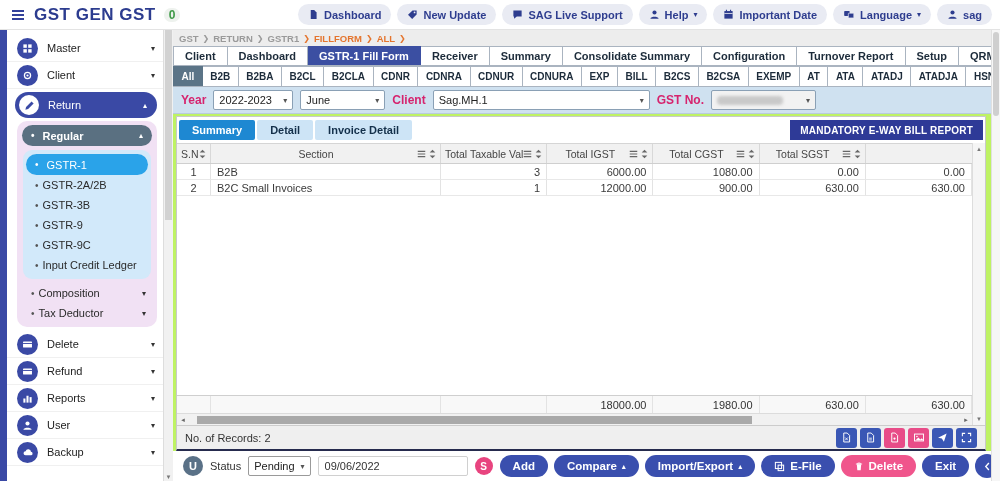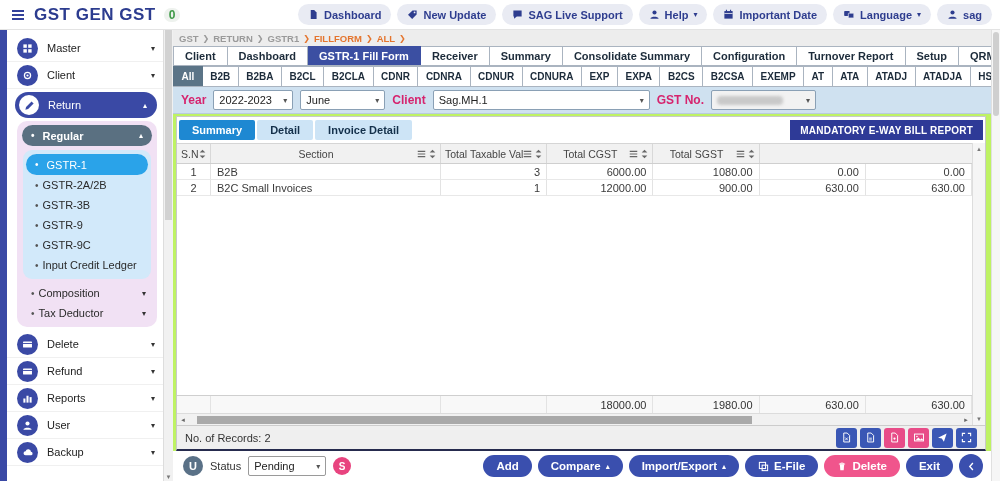--- a/index.html
+++ b/index.html
@@ -358,21 +358,21 @@
         <span class="tab t-active">All</span>
         <span class="tab">B2B</span>
         <span class="tab">B2BA</span>
         <span class="tab">B2CL</span>
         <span class="tab">B2CLA</span>
         <span class="tab">CDNR</span>
         <span class="tab">CDNRA</span>
         <span class="tab">CDNUR</span>
         <span class="tab">CDNURA</span>
         <span class="tab">EXP</span>
-        <span class="tab">EXPA</span>
+        <span class="tab">BILL</span>
         <span class="tab">B2CS</span>
         <span class="tab">B2CSA</span>
         <span class="tab">EXEMP</span>
         <span class="tab">AT</span>
         <span class="tab">ATA</span>
         <span class="tab">ATADJ</span>
         <span class="tab">ATADJA</span>
         <span class="tab">HSN</span>
 
       </div>
@@ -426,20 +426,32 @@
                       <path d="M1 1.5h10M1 5h10M1 8.5h10" stroke="currentColor" stroke-width="1.4"></path>
                     </svg>
                     <svg width="7" height="10" viewBox="0 0 10 14">
                       <path d="M1 5l4-4 4 4z" fill="currentColor"></path>
                       <path d="M1 9l4 4 4-4z" fill="currentColor"></path>
                     </svg>
                   </span>
                 </div>
               <div class="hcell">
                   <span class="hl">Total Taxable Val</span>
+                  <span class="hicons">
+                    <svg width="9" height="8" viewBox="0 0 12 10">
+                      <path d="M1 1.5h10M1 5h10M1 8.5h10" stroke="currentColor" stroke-width="1.4"></path>
+                    </svg>
+                    <svg width="7" height="10" viewBox="0 0 10 14">
+                      <path d="M1 5l4-4 4 4z" fill="currentColor"></path>
+                      <path d="M1 9l4 4 4-4z" fill="currentColor"></path>
+                    </svg>
+                  </span>
+                </div>
+              <div class="hcell">
+                  <span class="hl">Total IGST</span>
                   <span class="hicons">
                     <svg width="9" height="8" viewBox="0 0 12 10">
                       <path d="M1 1.5h10M1 5h10M1 8.5h10" stroke="currentColor" stroke-width="1.4"></path>
                     </svg>
                     <svg width="7" height="10" viewBox="0 0 10 14">
                       <path d="M1 5l4-4 4 4z" fill="currentColor"></path>
                       <path d="M1 9l4 4 4-4z" fill="currentColor"></path>
                     </svg>
                   </span>
                 </div>
@@ -557,20 +569,21 @@
         </div>
       </div>
 
       <div class="statusbar">
         <span class="circ slate">U</span>
         <span class="st-label">Status</span>
         <div class="sel sel-status">
             <span>Pending</span>
             <span class="sel-caret">▾</span>
           </div>
+        <input class="date-input" type="text" value="09/06/2022" style="">
         <span class="circ pink">S</span>
         <span class="sb-btns">
           <span class="btn">Add</span>
           <span class="btn">
               <span>Compare</span>
               <span class="crt">▴</span>
             </span>
           <span class="btn">
               <span>Import/Export</span>
               <span class="crt">▴</span>

